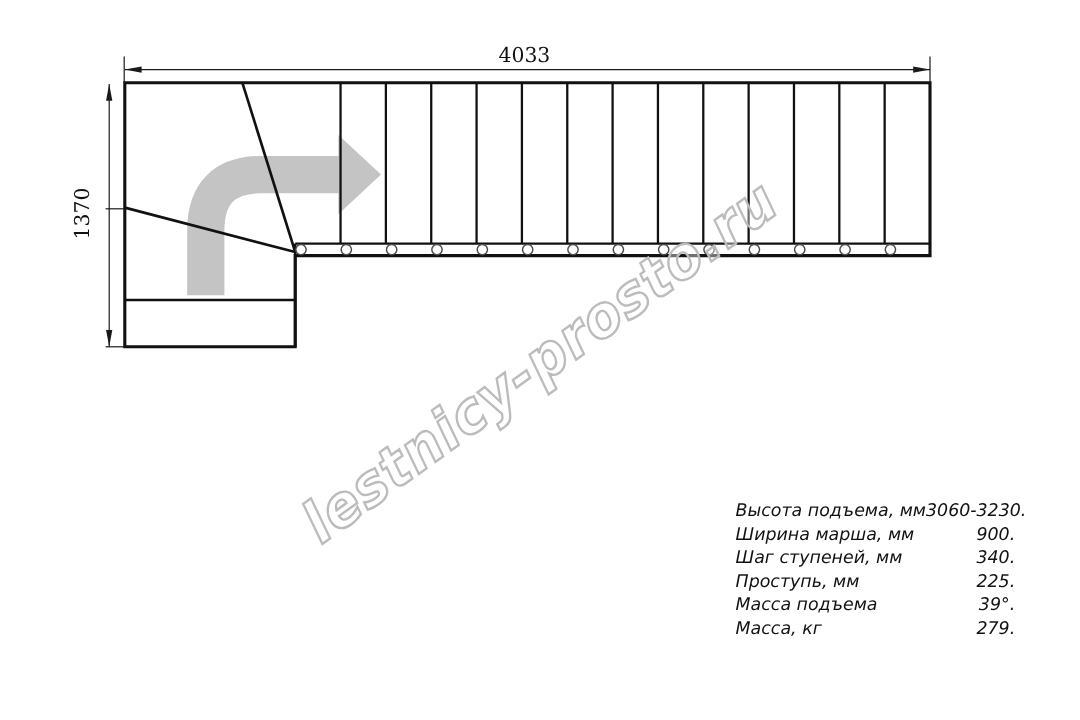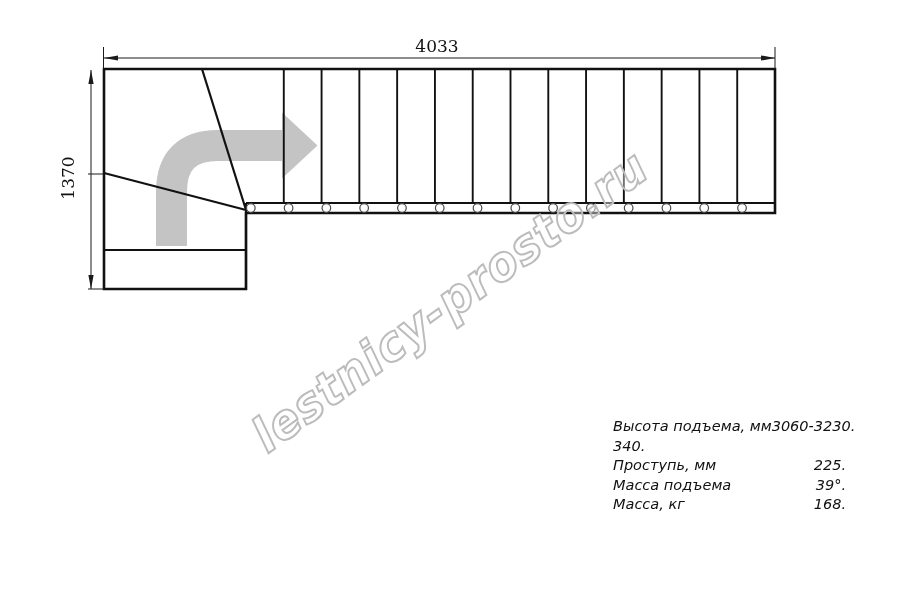--- a/index.html
+++ b/index.html
@@ -101,29 +101,34 @@
 
     <text class="watermark-text" transform="translate(452,304) rotate(-36)" text-anchor="middle" dominant-baseline="middle" textLength="475" lengthAdjust="spacingAndGlyphs" fill="rgba(255,255,255,0.40)" stroke="#bcbcbc" stroke-width="2">lestnicy-prosto.ru</text>
   </svg>
 
   <div class="spec-table">
     <div class="spec-row">
       <span class="spec-label">Высота подъема, мм</span>
       <span class="spec-value">3060-3230.</span>
     </div>
     <div class="spec-row">
+      <span class="spec-label">Ширина марша, мм</span>
+      <span class="spec-value">900.</span>
+    </div>
+    <div class="spec-row">
+      <span class="spec-label">Шаг ступеней, мм</span>
       <span class="spec-value">340.</span>
     </div>
     <div class="spec-row">
       <span class="spec-label">Проступь, мм</span>
       <span class="spec-value">225.</span>
     </div>
     <div class="spec-row">
       <span class="spec-label">Масса подъема</span>
       <span class="spec-value">39°.</span>
     </div>
     <div class="spec-row">
       <span class="spec-label">Масса, кг</span>
-      <span class="spec-value">168.</span>
+      <span class="spec-value">279.</span>
     </div>
   </div>
 
 </div>
 
 </body></html>

